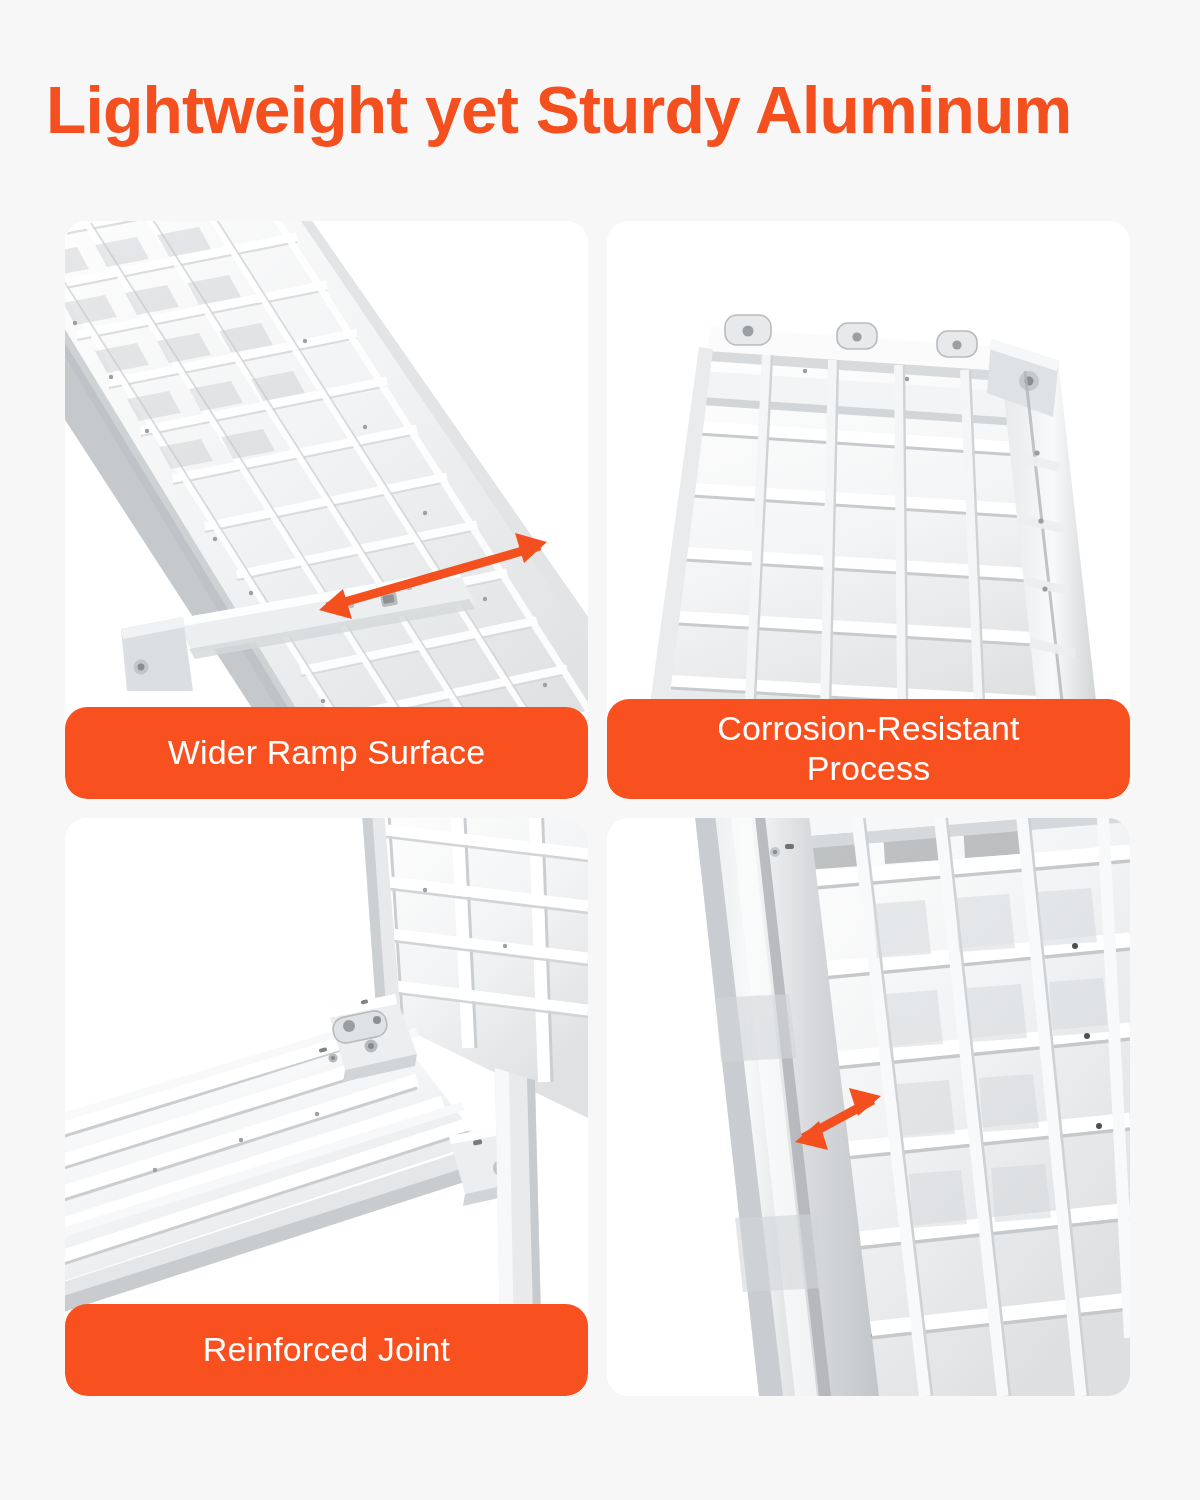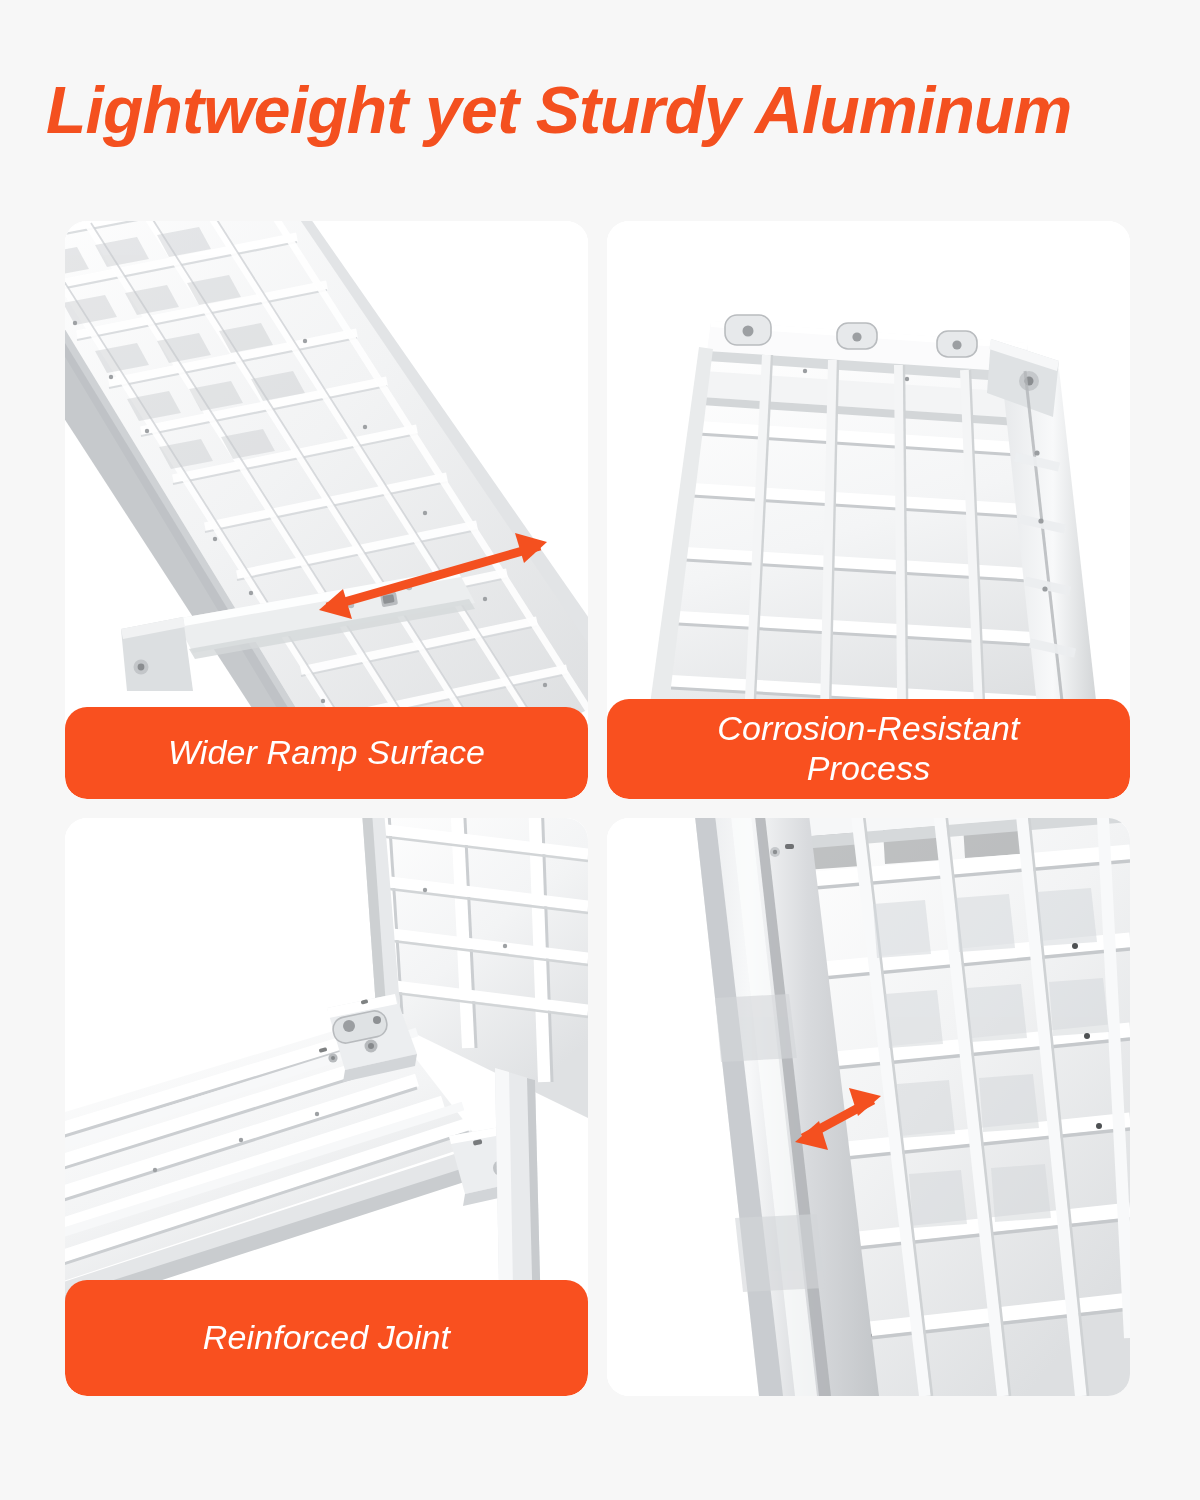--- a/index.html
+++ b/index.html
@@ -3,21 +3,21 @@
 <meta charset="utf-8">
 <style>
   html,body{margin:0;padding:0;}
   body{
     width:1200px;height:1500px;
     background:#f7f7f7;
     font-family:"Liberation Sans","DejaVu Sans",sans-serif;
     overflow:hidden;
     position:relative;
   }
-  .page{position:absolute;inset:0;font-style:italic;}
+  .page{position:absolute;inset:0;}
 
   
   .title{
     position:absolute;
     left:46px; top:76px;
     width:1120px;
     color:#f4501f;
     font-size:67px;
     line-height:1.0;
     font-weight:bold;
@@ -67,21 +67,21 @@
     justify-content:center;
     text-align:center;
     font-size:34px;
     letter-spacing:0.1px;
     line-height:1.17;
     padding:0 16px;
     box-sizing:border-box;
   }
   .cap-1{height:92px;}
   .cap-2{height:100px;margin-top:23px;}
-  .cap-3{height:116px;}
+  .cap-3{height:92px;}
   .cap-4{height:92px;}
   .caption span{display:block;}
 </style>
 </head>
 <body>
 
 <div class="page">
 
   <div class="title">Lightweight yet Sturdy Aluminum</div>
 

